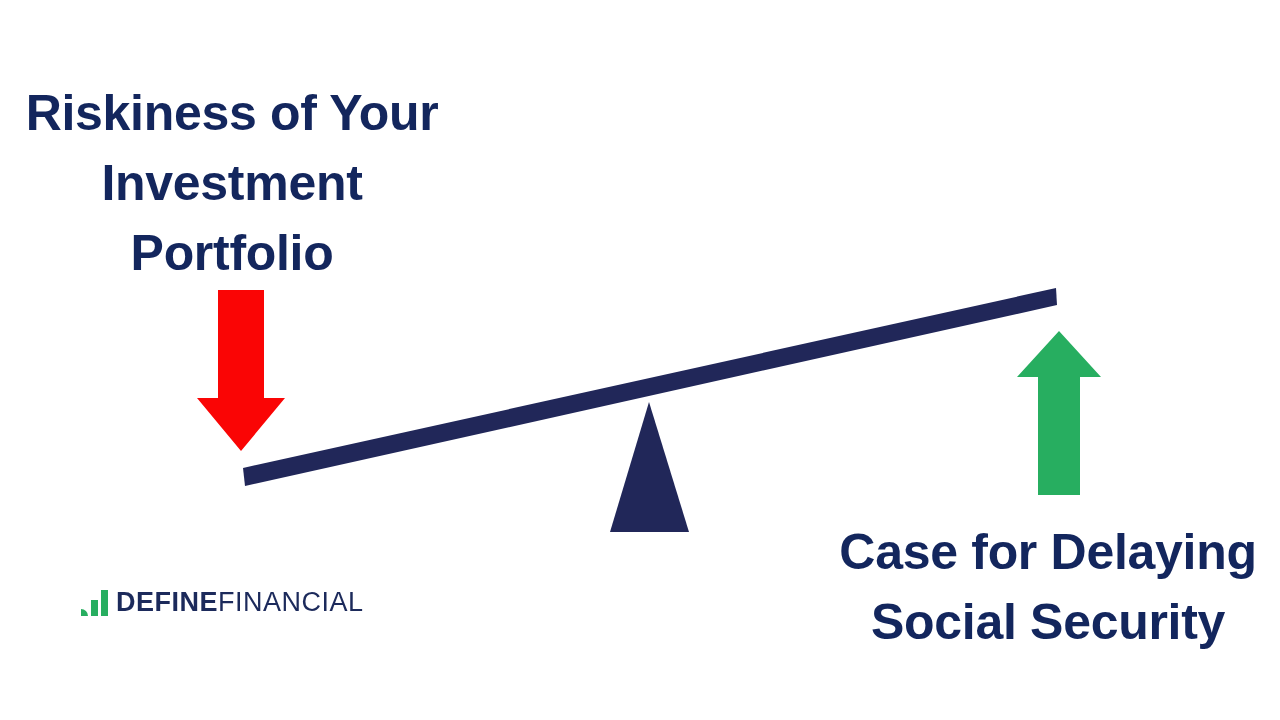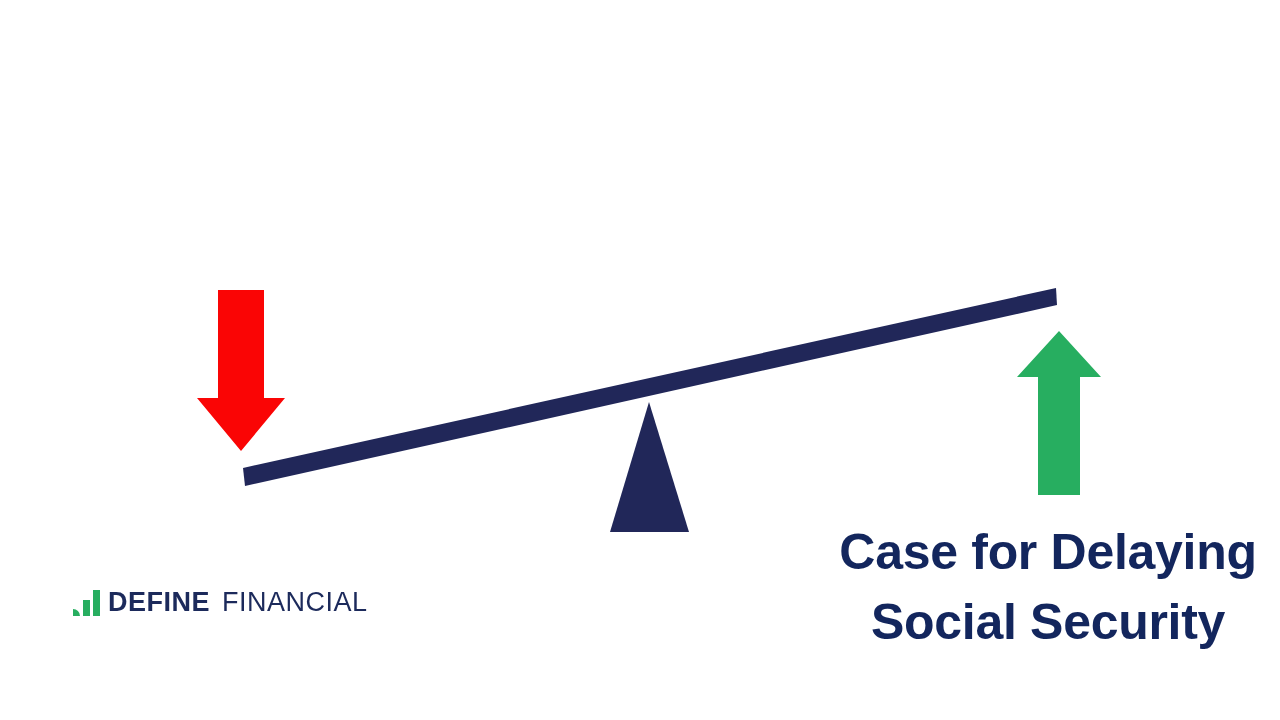--- a/index.html
+++ b/index.html
@@ -47,21 +47,21 @@
     position: absolute;
     left: 0;
     top: 0;
     width: 1280px;
     height: 720px;
   }
 
   
   #logo {
     position: absolute;
-    left: 72px;
+    left: 80px;
     top: 584px;
     display: flex;
     align-items: center;
     height: 36px;
     justify-content: center;
   }
   #logo-mark {
     width: 30px;
     height: 30px;
     margin-right: 6px;
@@ -73,29 +73,32 @@
     color: #1c2a5b;
     letter-spacing: 0.2px;
     line-height: 30px;
   }
   #logo-define {
     font-weight: bold;
     letter-spacing: 0.5px;
   }
   #logo-financial {
     font-weight: normal;
-    margin-left: 12px;
+    margin-left: 0;
     letter-spacing: 0.5px;
   }
 </style>
 </head>
 <body>
 
 <div id="canvas">
 
+  <div id="label-left" class="headline">Riskiness of Your
+Investment
+Portfolio</div>
 
   <div id="label-right" class="headline">Case for Delaying
 Social Security</div>
 
   <svg id="seesaw" viewBox="0 0 1280 720">
 
     <polygon points="243,468 1056,288 1057,305 245,486" fill="#212759"></polygon>
 
     <polygon points="649,402 689,532 610,532" fill="#212759"></polygon>
 

